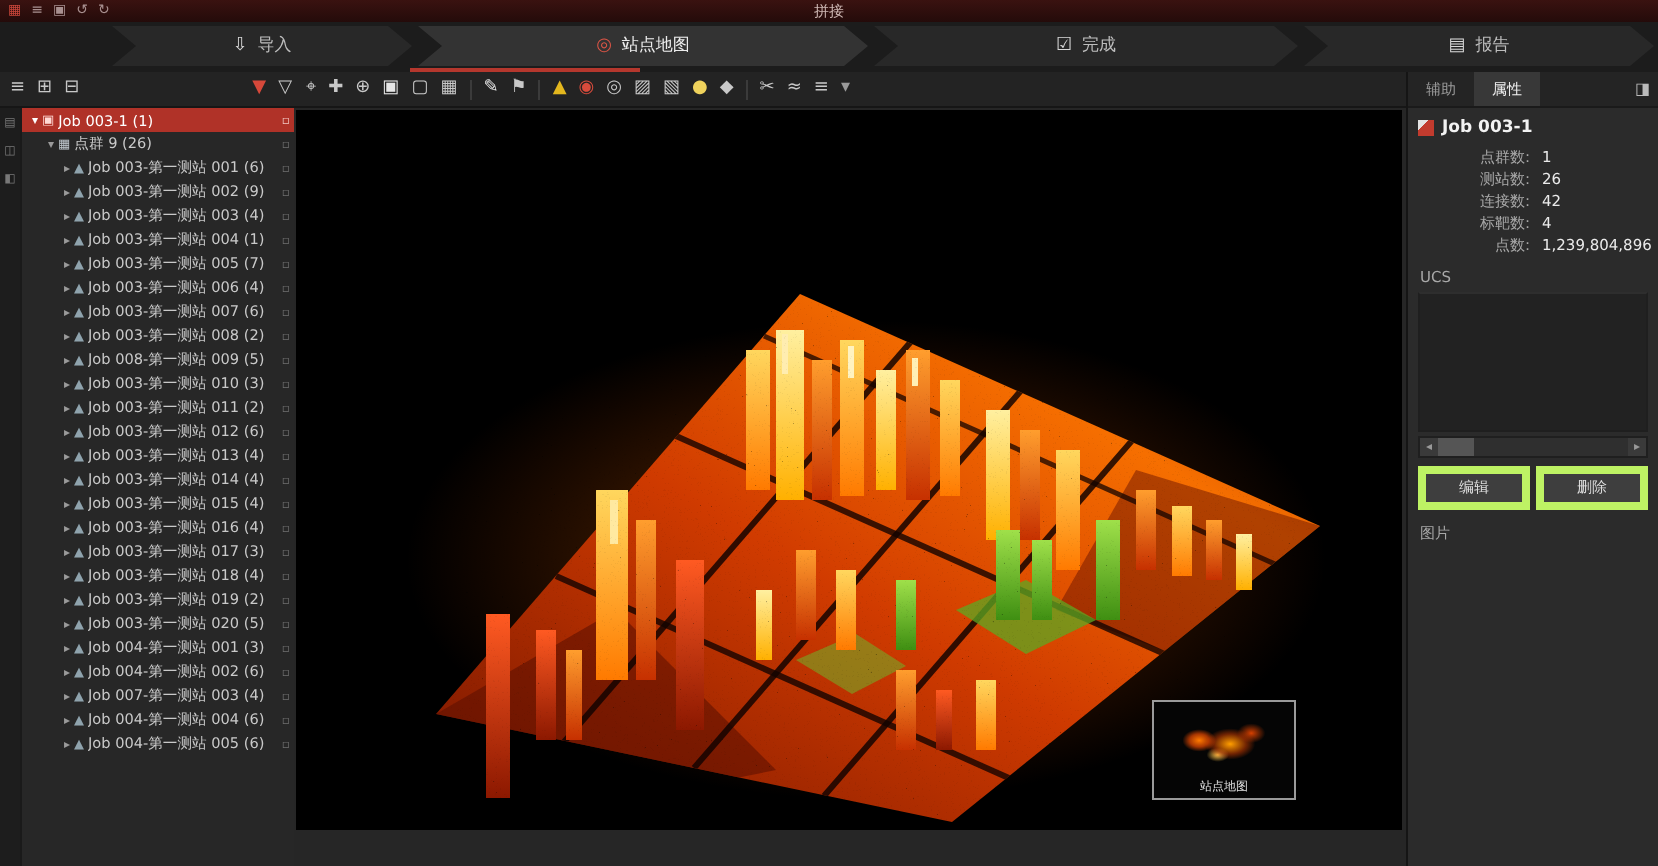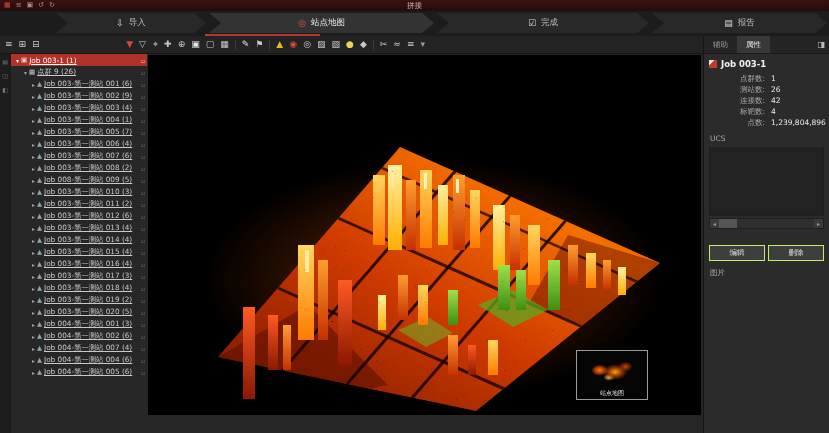--- a/index.html
+++ b/index.html
@@ -46,21 +46,21 @@
 
   
   .tree-panel{position:absolute;left:10px;top:54px;width:137px;height:379px;background:#272727;
               overflow:hidden;border-left:1px solid #1a1a1a;box-sizing:border-box;}
   .tree-row{display:flex;align-items:center;height:12px;font-size:7.3px;color:#c9c9c9;
             white-space:nowrap;box-sizing:border-box;padding-right:2px;cursor:default;}
   .tree-row.selected{background:#b03228;color:#ffffff;}
   .caret{width:7px;flex:0 0 auto;font-size:6px;color:#9a9a9a;text-align:center;}
   .tree-row.selected .caret{color:#fff;}
   .node-icon{font-size:6.5px;margin-right:2px;flex:0 0 auto;}
-  .tree-label{flex:1;overflow:hidden;text-overflow:ellipsis;text-decoration:underline;}
+  .tree-label{flex:1;overflow:hidden;text-overflow:ellipsis;}
   .row-action{font-size:6px;color:#6f6f6f;margin-left:2px;flex:0 0 auto;}
   .tree-row.selected .row-action{color:#f2c7c2;}
 
   
   .viewport{position:absolute;left:148px;top:55px;width:553px;height:360px;background:#000;}
   .viewport svg{position:absolute;left:0;top:0;}
   .minimap{position:absolute;right:53px;bottom:15px;width:70px;height:48px;
            border:1px solid #9a9a9a;background:#050505;}
   .minimap-cloud{position:absolute;left:4px;top:3px;right:4px;bottom:9px;
     background:
@@ -96,22 +96,22 @@
   .ucs-th:nth-child(3){width:20px;}
   .ucs-th:nth-child(4){flex:1;}
   .ucs-body{height:68px;background:#222222;border:1px solid #1f1f1f;border-top:1px solid #2e2e2e;}
   .hscroll{display:flex;height:9px;margin-top:2px;background:#2f2f2f;border:1px solid #1f1f1f;
            align-items:stretch;}
   .hs-btn{width:9px;background:#3a3a3a;color:#999;font-size:6px;display:flex;
           align-items:center;justify-content:center;cursor:default;}
   .hs-track{flex:1;position:relative;}
   .hs-thumb{position:absolute;left:0;top:0;bottom:0;width:18px;background:#555;}
   .btn-row{display:flex;gap:3px;margin-top:4px;}
-  .btn{flex:1;height:14px;background:#3e3e3e;border:1px solid #bef264;color:#dddddd;
-       display:flex;align-items:center;justify-content:center;font-size:7.5px;cursor:default;margin-top:12px;}
+  .btn{flex:1;height:14px;background:#3e3e3e;border:4px solid #bef264;color:#dddddd;
+       display:flex;align-items:center;justify-content:center;font-size:7.5px;cursor:default;}
   .section-label{margin:7px 0 3px 1px;color:#a8a8a8;}
   .field-row{display:flex;align-items:center;height:13px;gap:3px;}
   .field-label{width:22px;text-align:right;color:#a8a8a8;flex:0 0 auto;}
   .field-input{flex:1;height:9px;background:#1d1d1d;border:1px solid #8a8a8a;color:#ddd;
                font-size:7px;padding:0 2px;font-family:"DejaVu Sans",sans-serif;}
 </style>
 </head>
 <body>
 
 <div class="app">
@@ -401,21 +401,21 @@
       <div class="tree-row" style="padding-left: 19px;">
         <span class="caret">▸</span>
         <span class="node-icon" style="color: rgb(143, 163, 173);">▲</span>
         <span class="tree-label">Job 004-第一测站 002 (6)</span>
         <span class="row-action">▫</span>
       </div>
 
       <div class="tree-row" style="padding-left: 19px;">
         <span class="caret">▸</span>
         <span class="node-icon" style="color: rgb(143, 163, 173);">▲</span>
-        <span class="tree-label">Job 004-第一测站 007 (4)</span>
+        <span class="tree-label">Job 007-第一测站 003 (4)</span>
         <span class="row-action">▫</span>
       </div>
 
       <div class="tree-row" style="padding-left: 19px;">
         <span class="caret">▸</span>
         <span class="node-icon" style="color: rgb(143, 163, 173);">▲</span>
         <span class="tree-label">Job 004-第一测站 004 (6)</span>
         <span class="row-action">▫</span>
       </div>
 

